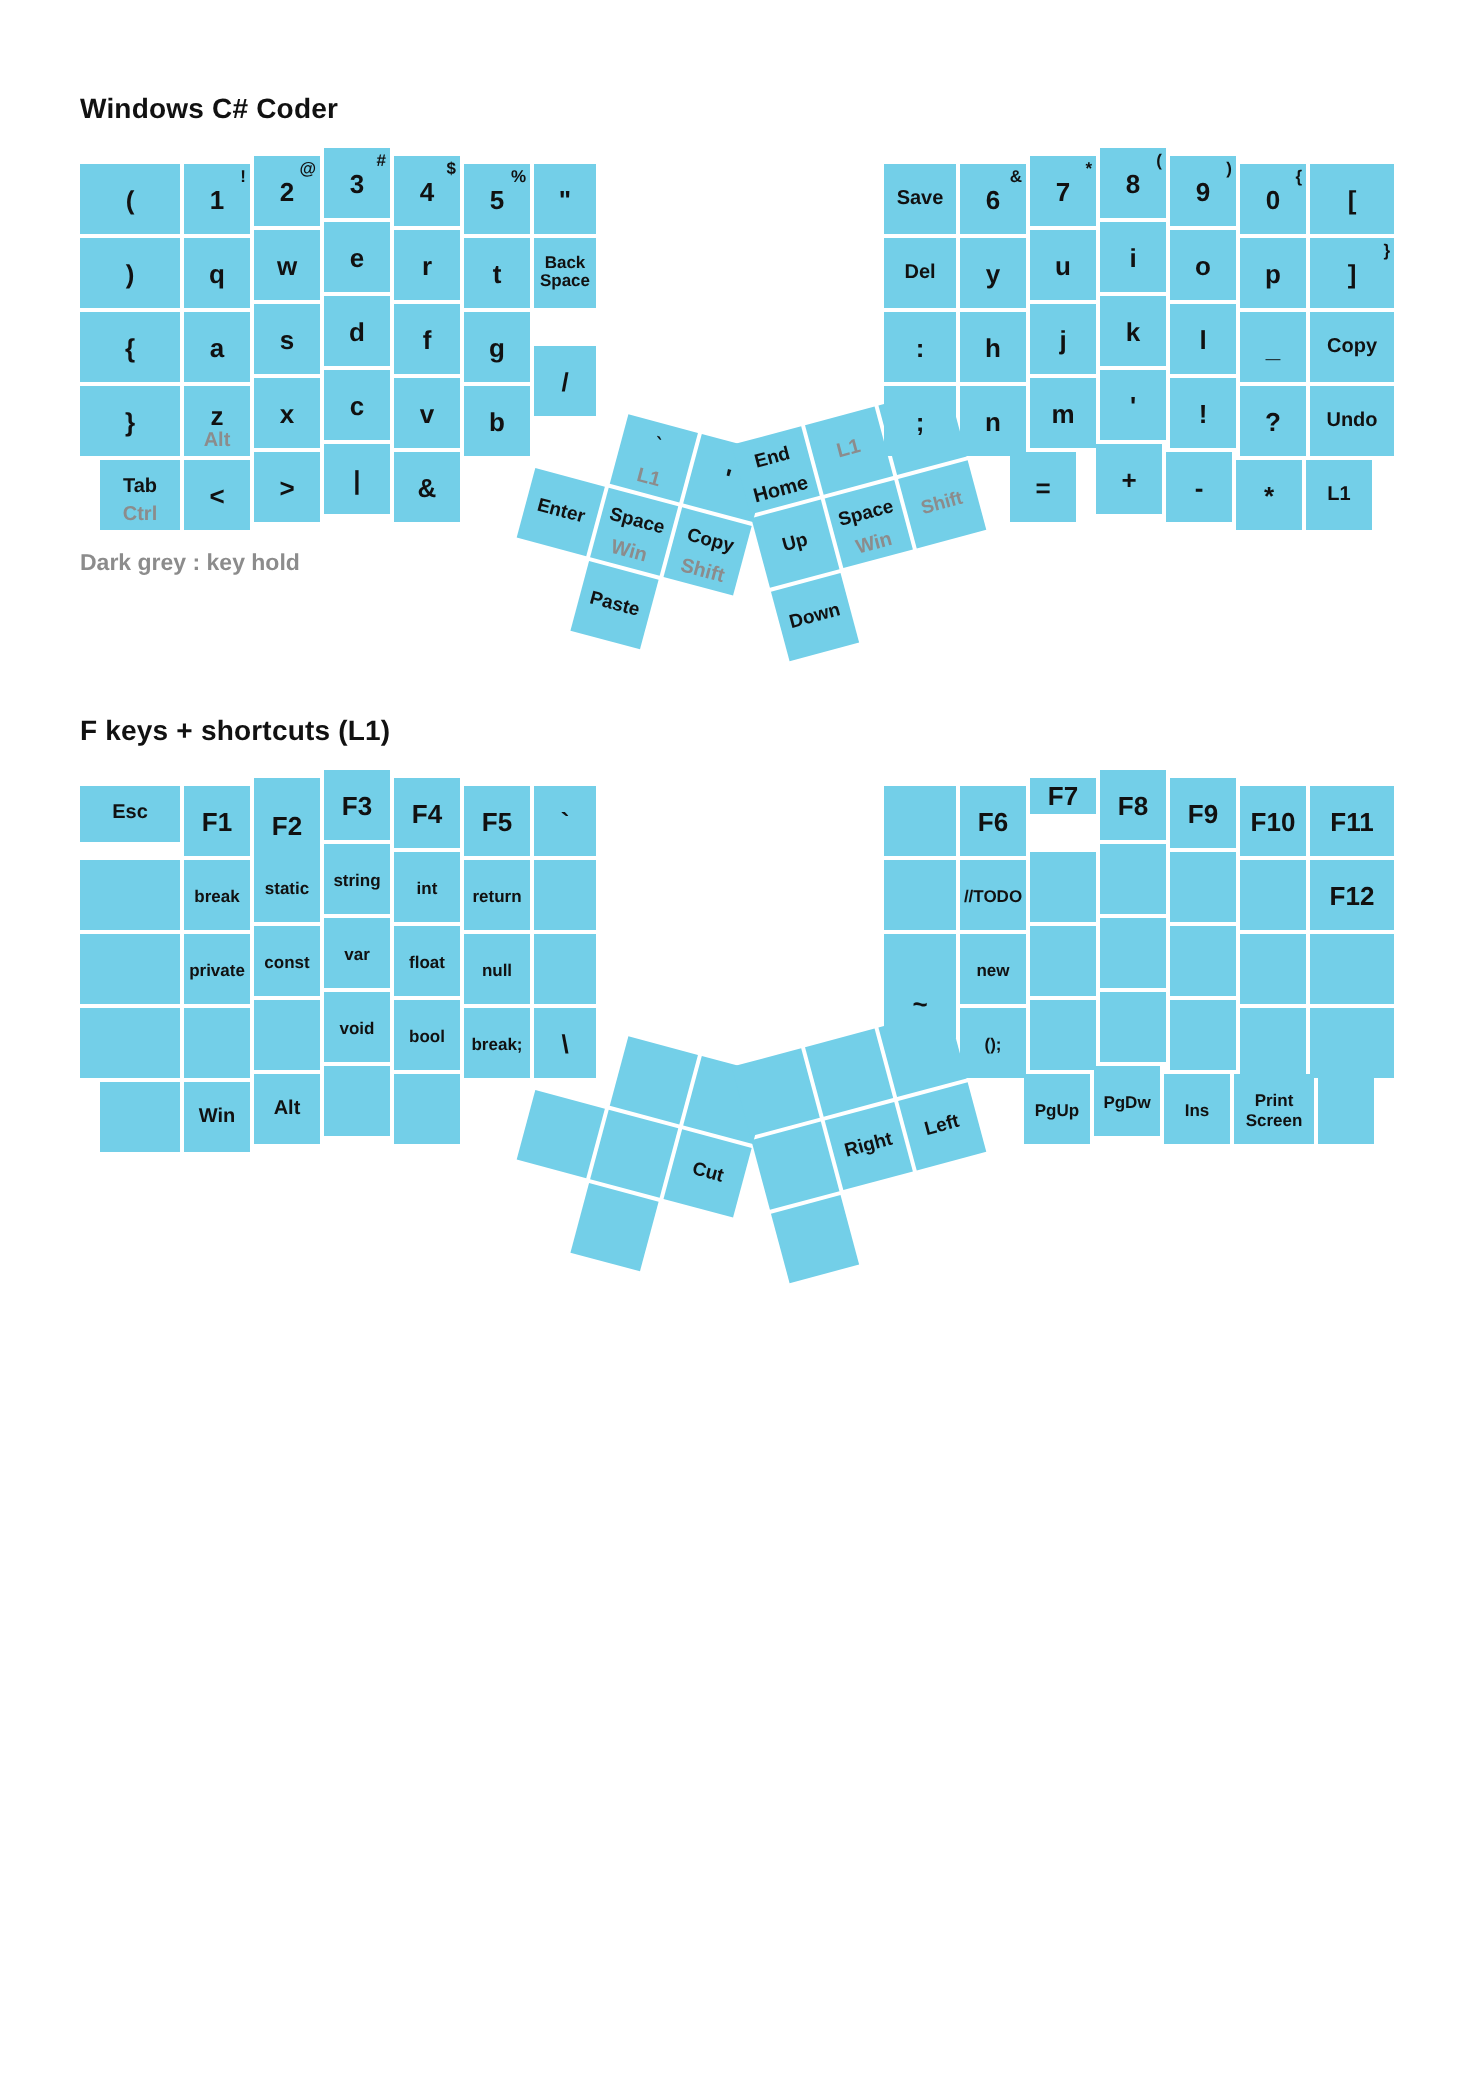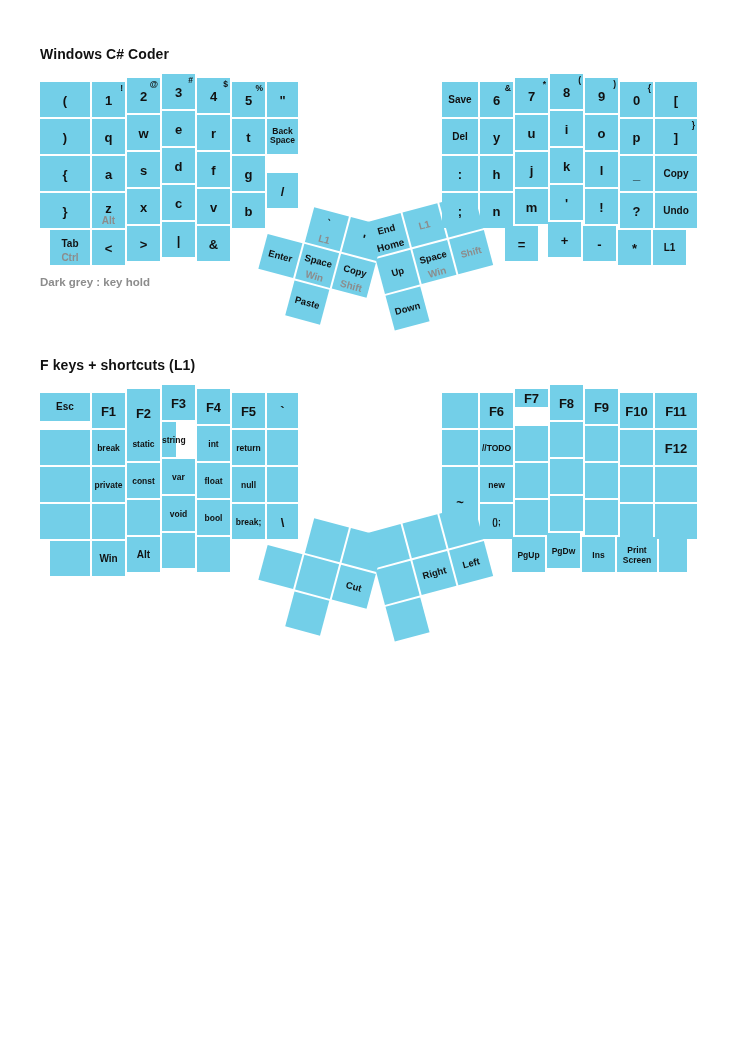--- a/index.html
+++ b/index.html
@@ -379,21 +379,21 @@
 
 <div class="key" style="left:40px; top:430px; width:50px; height:35px;">
     <span class="lbl main tiny"></span>
   </div>
 <div class="key" style="left:92px; top:430px; width:33px; height:35px;">
     <span class="lbl main tiny">break</span>
   </div>
 <div class="key" style="left:127px; top:426px; width:33px; height:35px;">
     <span class="lbl main tiny">static</span>
   </div>
-<div class="key" style="left:162px; top:422px; width:14px; height:35px;">
+<div class="key" style="left:162px; top:422px; width:33px; height:35px;">
     <span class="lbl main tiny">string</span>
   </div>
 <div class="key" style="left:197px; top:426px; width:33px; height:35px;">
     <span class="lbl main tiny">int</span>
   </div>
 <div class="key" style="left:232px; top:430px; width:33px; height:35px;">
     <span class="lbl main tiny">return</span>
   </div>
 <div class="key" style="left:267px; top:430px; width:31px; height:35px;">
     <span class="lbl main tiny"></span>

